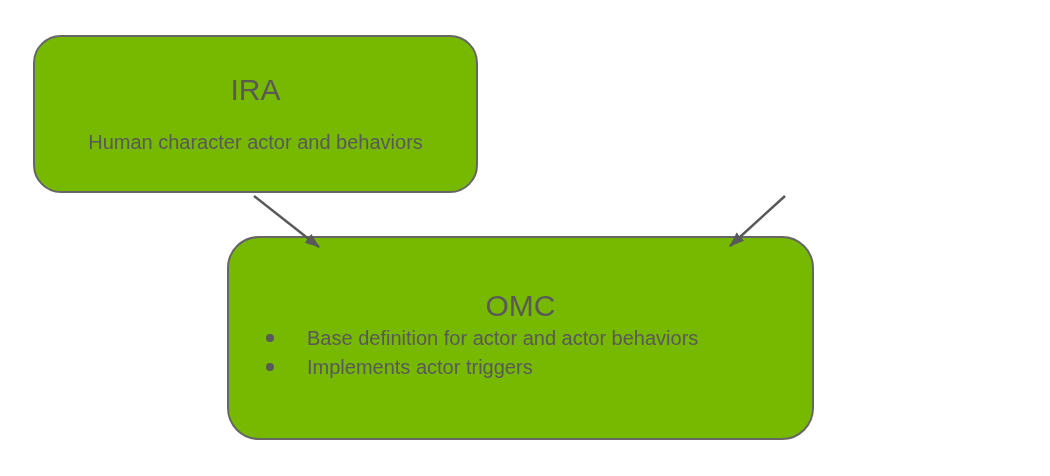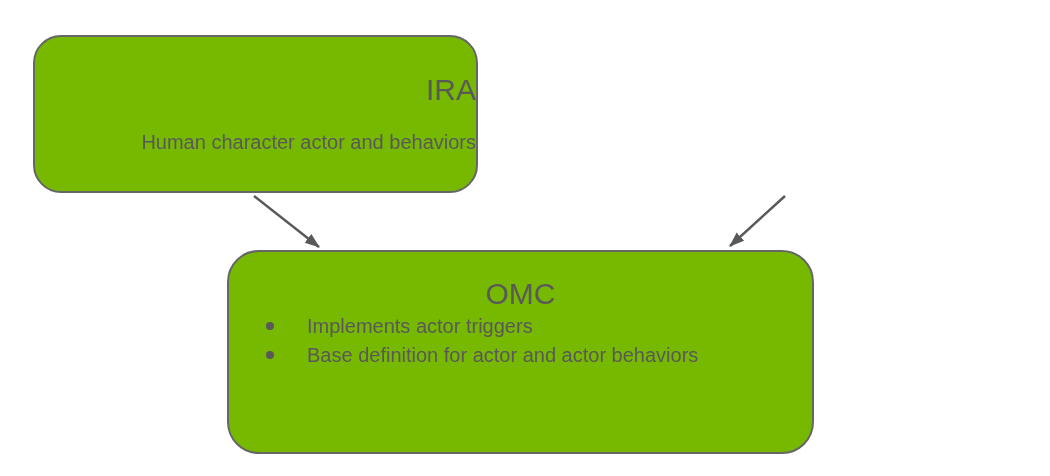--- a/index.html
+++ b/index.html
@@ -26,23 +26,23 @@
     border: 2px solid var(--node-border);
     border-radius: 28px;
     text-align: center;
     color: var(--text-color);
   }
   .node-center {
     display: flex;
     flex-direction: column;
     justify-content: center;
   }
-  #node-ira { left: 33px;  top: 35px;  width: 445px; height: 158px; text-align: right; }
+  #node-ira { left: 33px;  top: 35px;  width: 445px; height: 158px; }
   #node-iar { left: 564px; top: 33px;  width: 446px; height: 160px; }
-  #node-omc { left: 227px; top: 250px; width: 587px; height: 204px; border-radius: 32px; padding-top: 24px; }
+  #node-omc { left: 227px; top: 236px; width: 587px; height: 204px; border-radius: 32px; padding-top: 50px; }
   .node-title {
     font-size: 30px;
     line-height: 36px;
     white-space: pre;
   }
   .node-subtitle {
     font-size: 20px;
     line-height: 27px;
     margin-top: 21px;
   }
@@ -79,25 +79,25 @@
     <div class="node-title">IRA</div>
     <div class="node-subtitle">Human character actor and behaviors</div>
   </div>
 
 
   <div class="node" id="node-omc">
     <div class="node-title">OMC</div>
     <ul class="bullets">
       <li class="bullet">
         <span class="bullet-dot"></span>
-        <span>Implements actor triggers</span>
+        <span>Base definition for actor and actor behaviors</span>
       </li>
       <li class="bullet">
         <span class="bullet-dot"></span>
-        <span>Base definition for actor and actor behaviors</span>
+        <span>Implements actor triggers</span>
       </li>
     </ul>
   </div>
 
   <svg class="connectors" viewBox="0 0 1050 476" xmlns="http://www.w3.org/2000/svg">
     <defs>
       <marker id="arrowhead" markerUnits="userSpaceOnUse" markerWidth="16" markerHeight="12" refX="14" refY="5.5" orient="auto">
         <path d="M0,0 L15,5.5 L0,11 Z" fill="var(--arrow-color)"></path>
       </marker>
     </defs>

